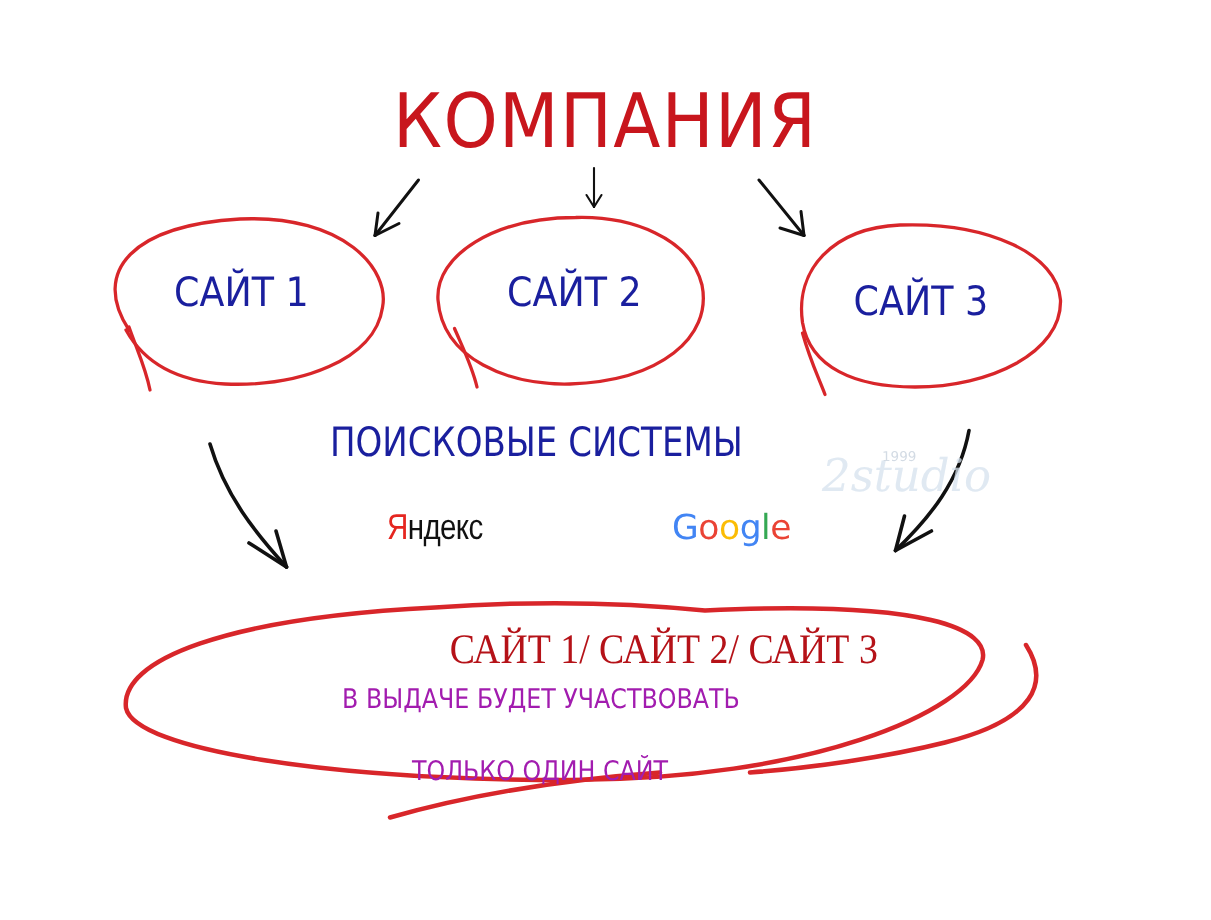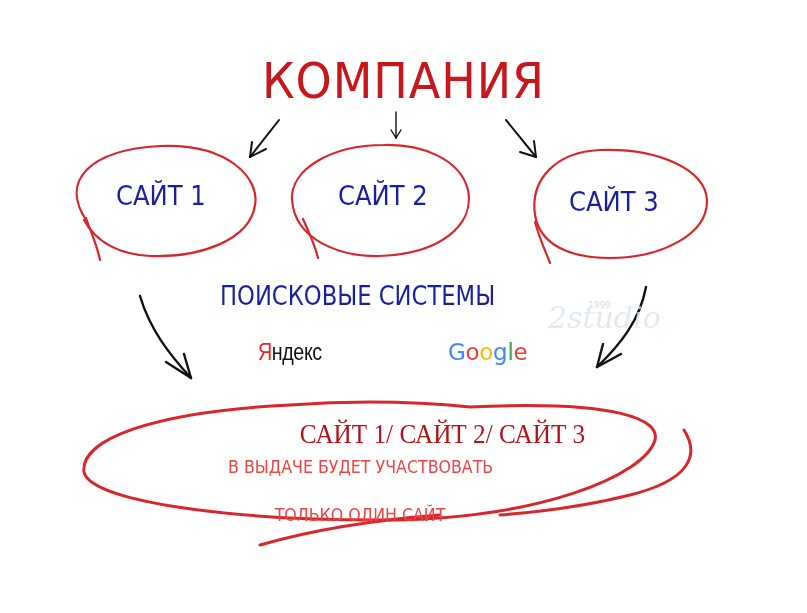--- a/index.html
+++ b/index.html
@@ -7,21 +7,21 @@
   .abs { position:absolute; }
   svg.layer { position:absolute; left:0; top:0; width:807px; height:613px; }
   .title { left:0; width:807px; top:52px; text-align:center; color:#c8161d; font-size:50px; letter-spacing:1px; font-family:"DejaVu Sans", sans-serif; font-weight:400; transform:scaleX(0.92); }
   .site { color:#1a1f9e; font-size:27px; font-family:"DejaVu Sans", sans-serif; transform:scaleX(0.9); transform-origin:left top; white-space:nowrap; }
   .search-title { left:220px; top:280px; color:#1a1f9e; font-size:27px; font-family:"DejaVu Sans", sans-serif; transform:scaleX(0.84); transform-origin:left top; white-space:nowrap; }
   .yandex { left:258px; top:338px; font-size:24px; color:#111; font-family:"Liberation Sans", sans-serif; transform:scaleX(0.82); transform-origin:left top; letter-spacing:-0.5px; }
   .yandex .ya-first { color:#e52620; }
   .google { left:448px; top:339px; font-size:23px; font-family:"DejaVu Sans", sans-serif; letter-spacing:-0.3px; }
   .result-title { left:0; width:807px; top:418px; text-align:center; color:#b51218; font-size:28px; font-family:Liberation Serif, serif;padding-left:39px; }
   .result-title span { display:inline-block; transform:scaleX(0.9); }
-  .result-sub { left:0; width:721px; text-align:center; color:#ef4444; font-size:18px; font-family:"DejaVu Sans", sans-serif; }
+  .result-sub { left:0; width:721px; text-align:center; color:#a21caf; font-size:18px; font-family:"DejaVu Sans", sans-serif; }
   .result-sub span { display:inline-block; transform:scaleX(0.88); }
   .watermark { left:548px; top:300px; color:#d6e2ee; font-family:"DejaVu Serif", serif; font-style:italic; font-size:30px; opacity:0.75; }
   .watermark-year { left:588px; top:300px; color:#d3dbe4; font-size:9px; font-family:"DejaVu Sans", sans-serif; }
 </style>
 </head>
 <body>
 
 <svg class="layer" viewBox="0 0 807 613" xmlns="http://www.w3.org/2000/svg">
   <g fill="none" stroke="#d8262a" stroke-width="2.2" stroke-linecap="round">
 

